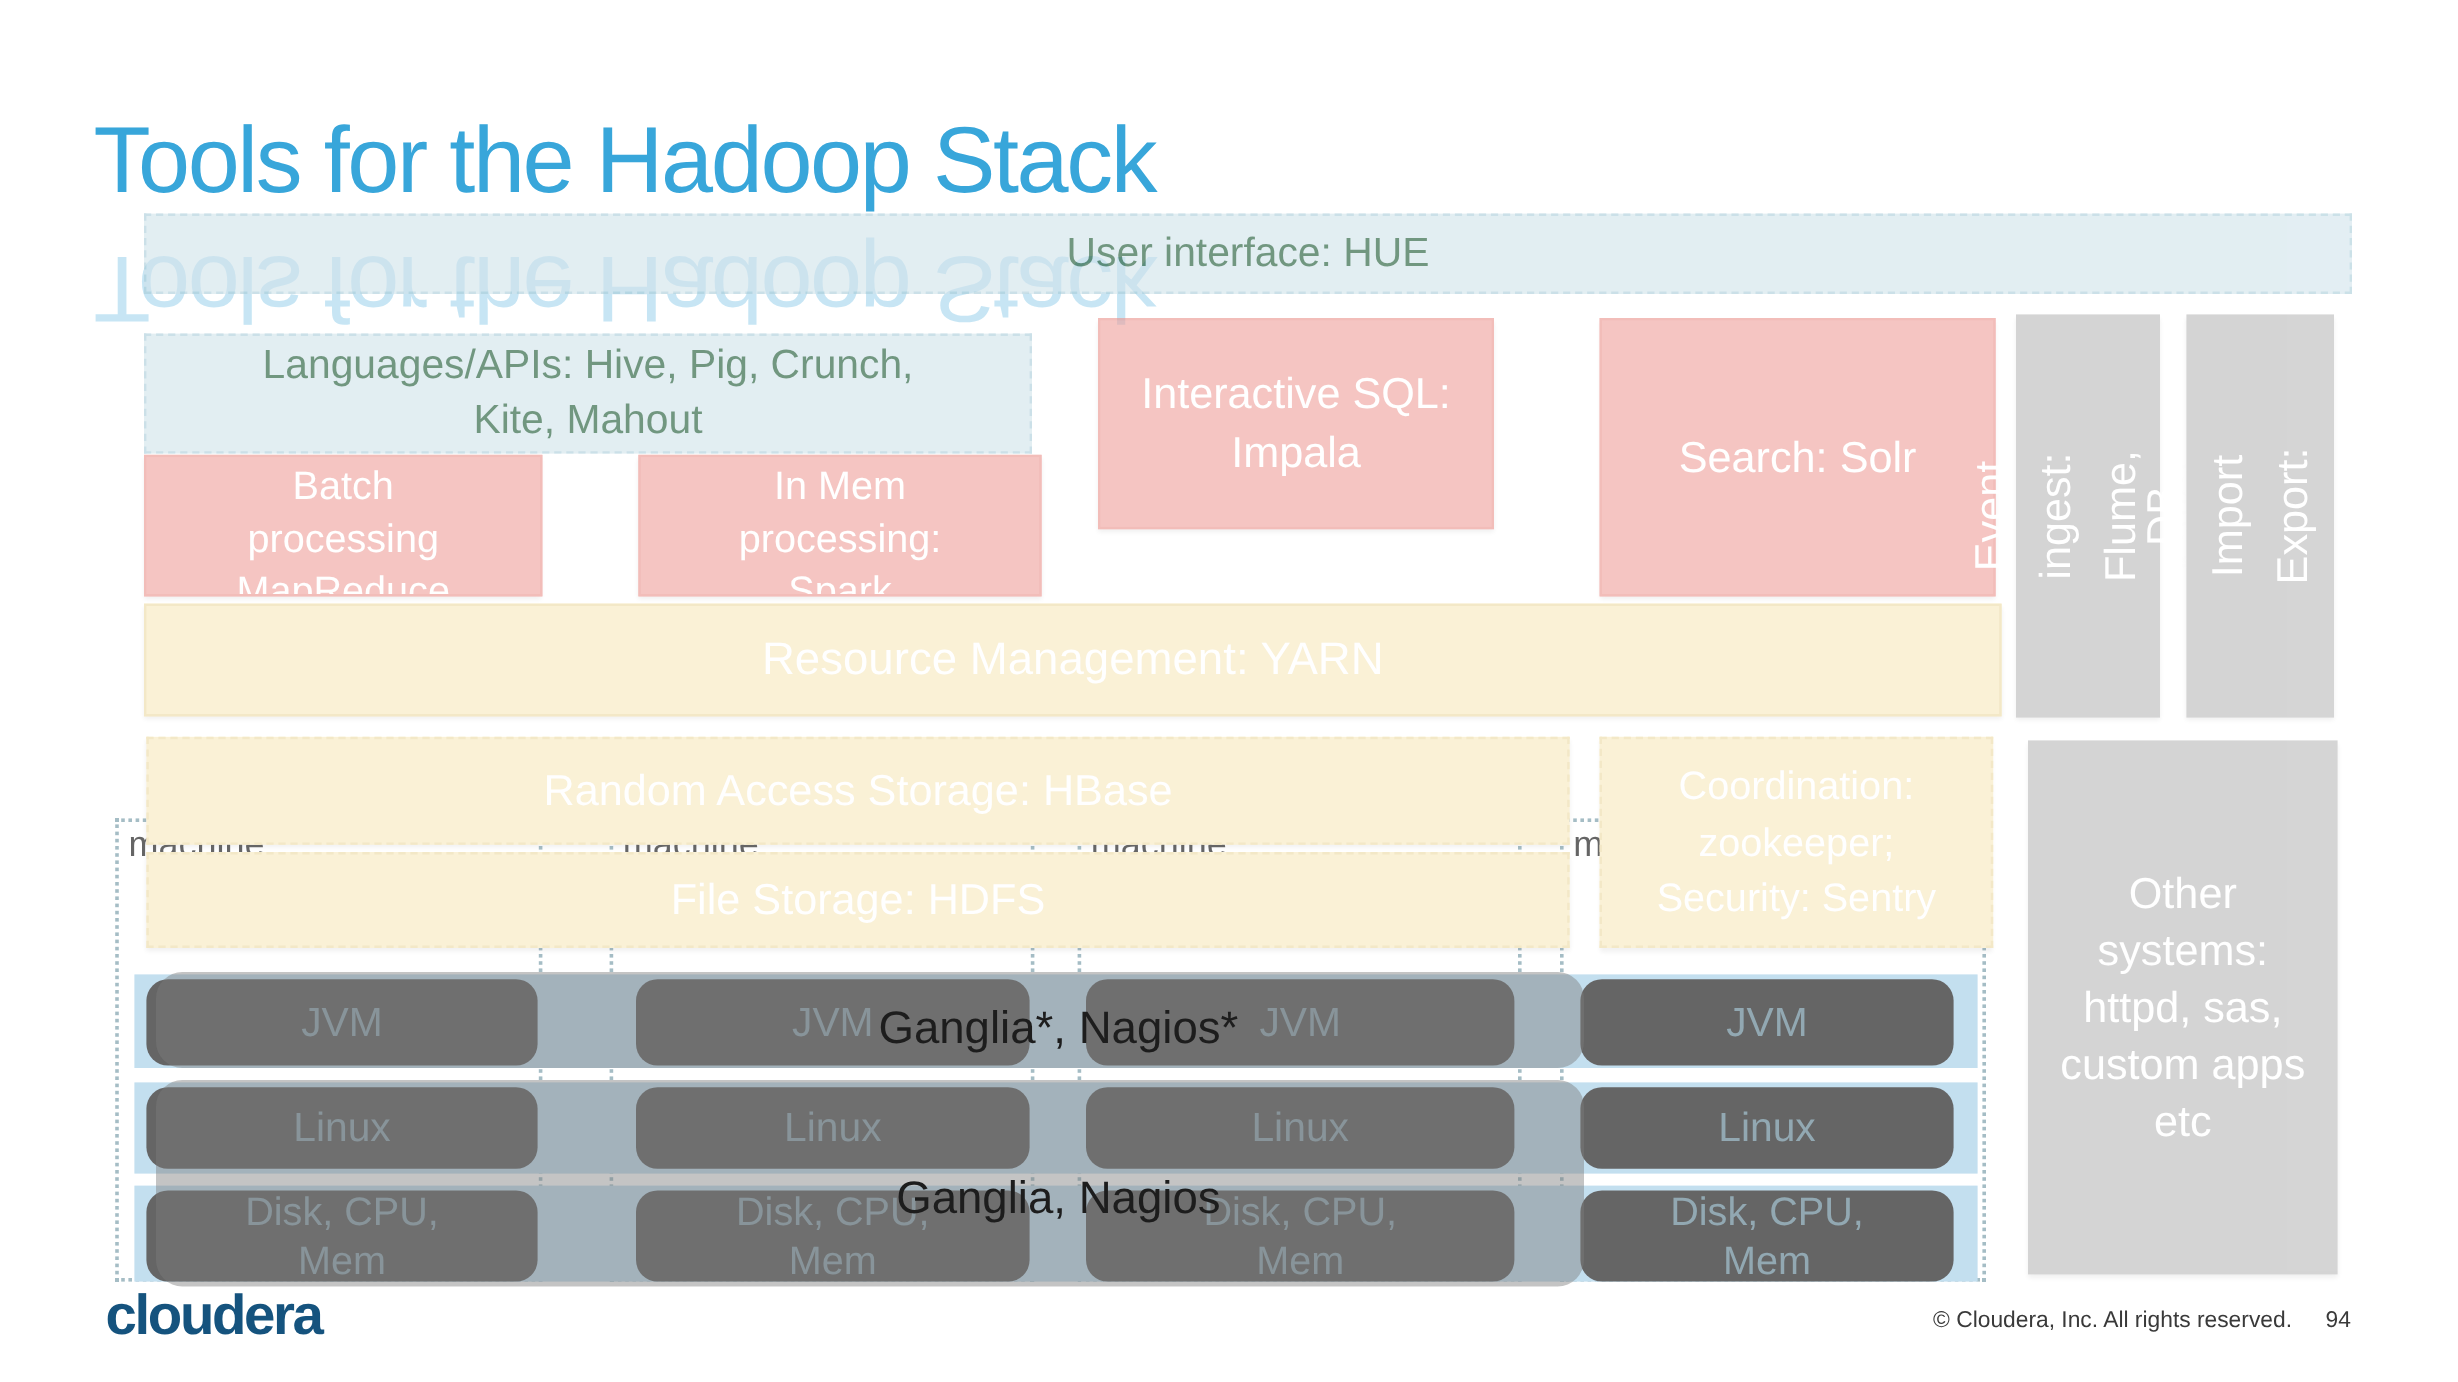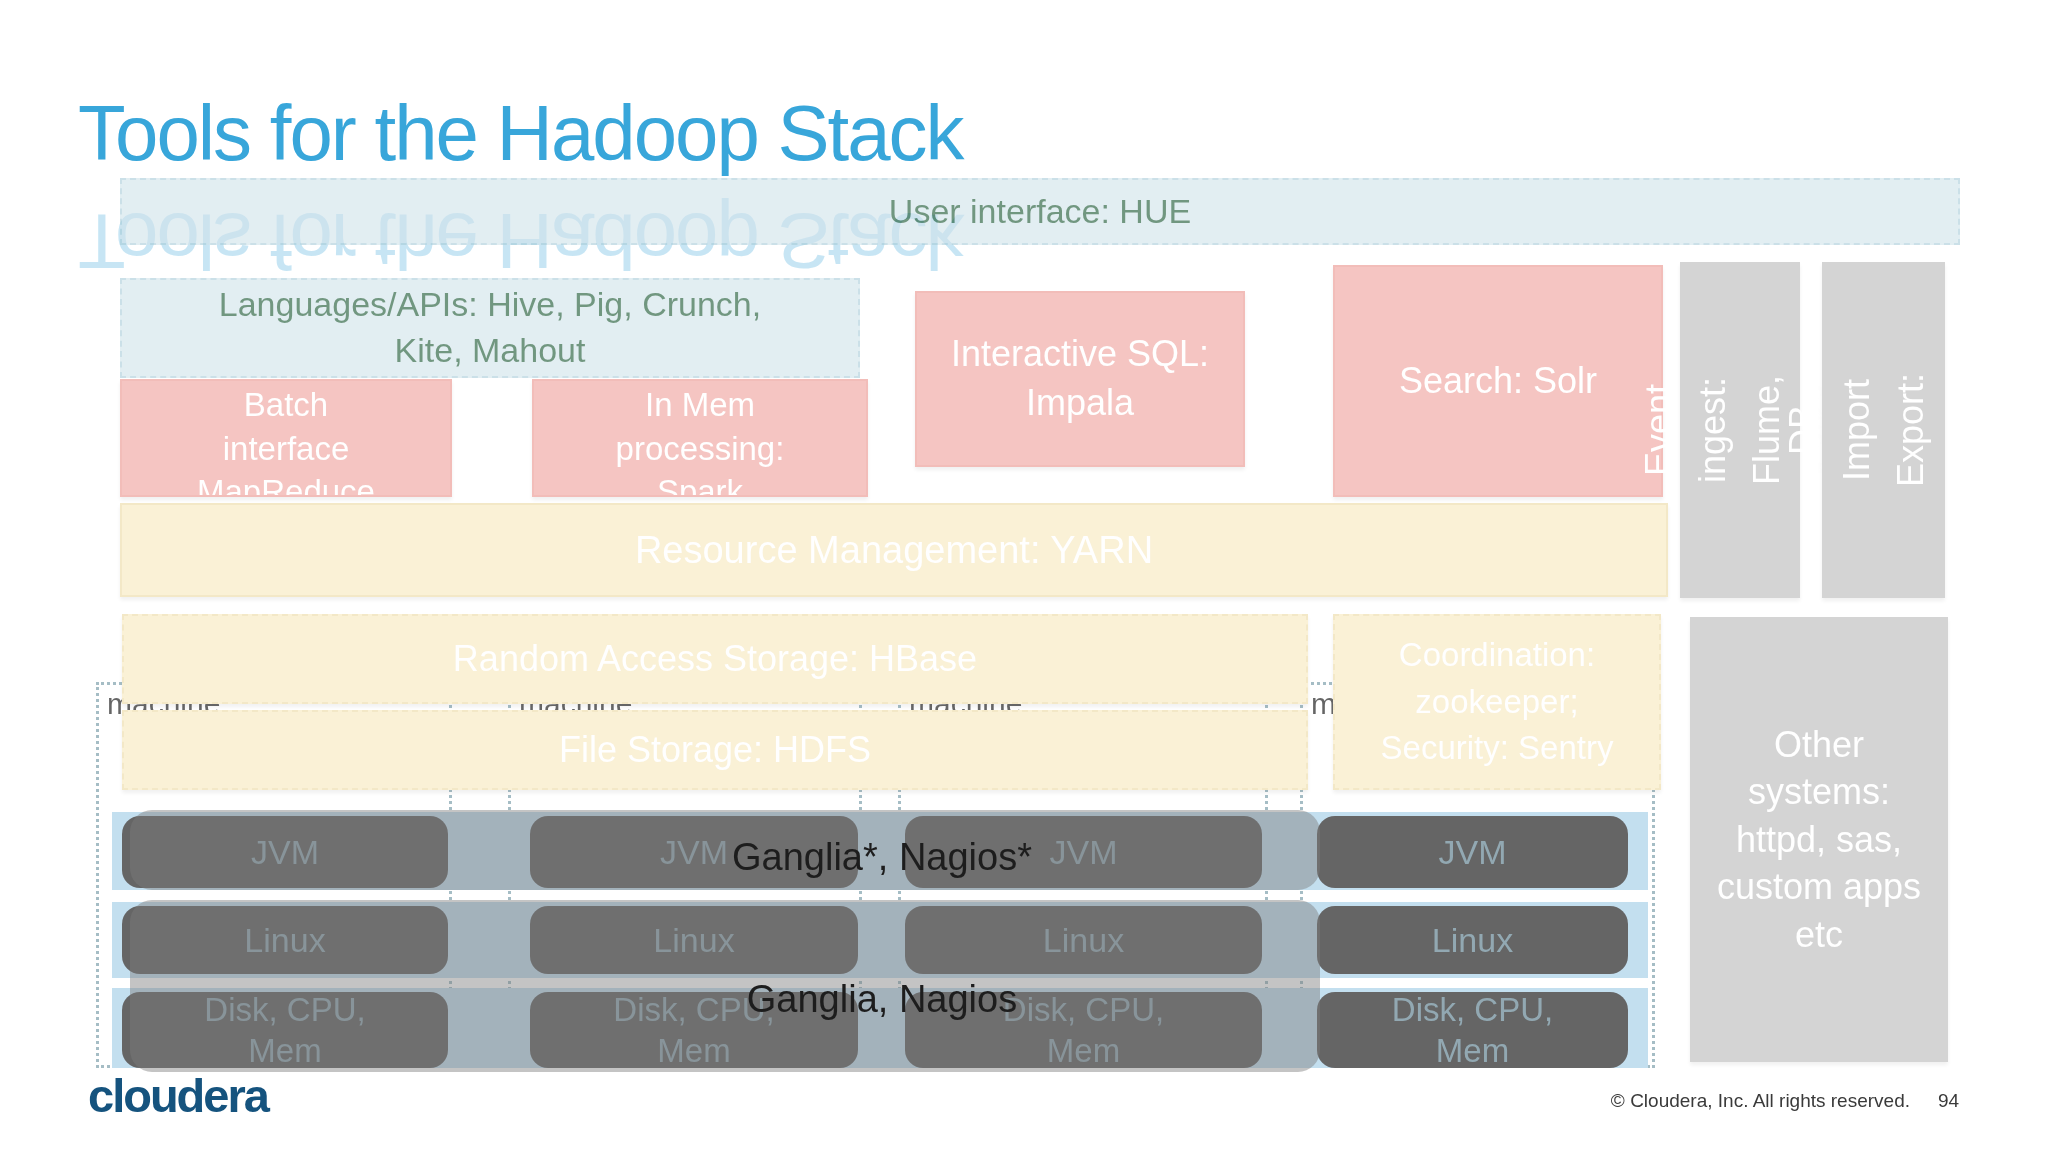--- a/index.html
+++ b/index.html
@@ -98,29 +98,29 @@
       <span class="t">User interface: HUE</span>
       </div>
 
     <div class="abs bluebox ctr" style="left:120px;top:262px;width:740px;height:100px;font-size:34px;line-height:1.35;margin-top:16px;">
       <span class="t">Languages/APIs: Hive, Pig, Crunch,
 Kite, Mahout</span>
       </div>
 
     <div class="abs pinkbox" style="left:120px;top:379px;width:332px;height:118px;font-size:33px;line-height:1.32;overflow:hidden;text-align:center;padding-top:2px;">
       <span class="t">Batch
-interface
+processing
 MapReduce</span></div>
 
     <div class="abs pinkbox" style="left:532px;top:379px;width:336px;height:118px;font-size:33px;line-height:1.32;overflow:hidden;text-align:center;padding-top:2px;">
       <span class="t">In Mem
 processing:
 Spark</span></div>
 
-    <div class="abs pinkbox ctr" style="left:915px;top:265px;width:330px;height:176px;font-size:36px;line-height:1.35;margin-top:26px;">
+    <div class="abs pinkbox ctr" style="left:915px;top:265px;width:330px;height:176px;font-size:36px;line-height:1.35;">
       <span class="t">Interactive SQL:
 Impala</span>
       </div>
 
     <div class="abs pinkbox ctr" style="left:1333px;top:265px;width:330px;height:232px;font-size:36px;">
       <span class="t">Search: Solr</span>
       </div>
 
     <div class="abs graybox ctr" style="left:1680px;top:262px;width:120px;height:336px;">
       <span class="vert">Event ingest:

